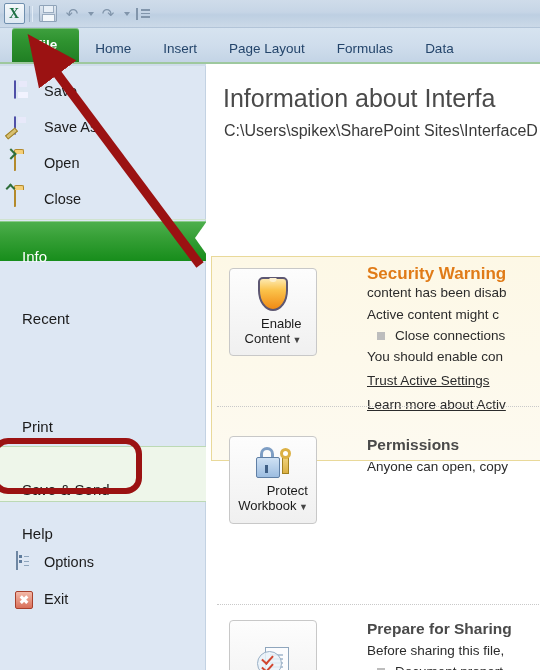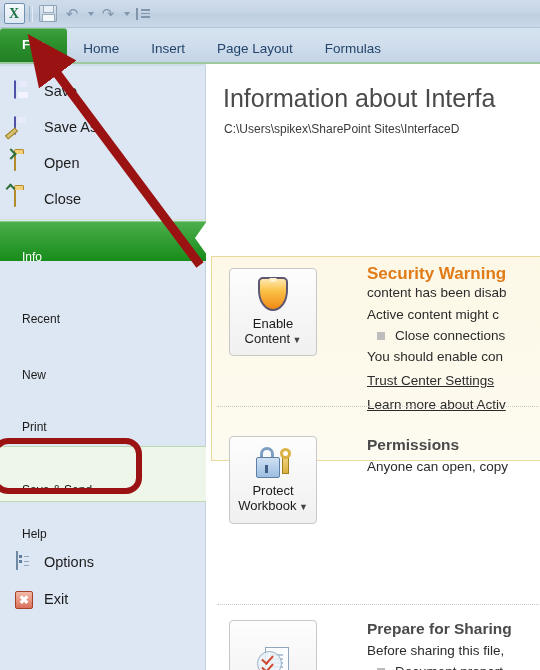--- a/index.html
+++ b/index.html
@@ -69,21 +69,21 @@
   .qat-cust .lines { display: flex; flex-direction: column; gap: 2px; }
   .qat-cust .lines i { display: block; width: 9px; height: 1.5px; background: #8195ab; }
 
   
   .ribbon {
     position: absolute; left: 0; top: 28px;
     width: 540px; height: 36px;
     background: linear-gradient(to bottom, #d6e3f0 0%, #cfddec 50%, #c2d3e5 100%);
     box-sizing: border-box;
   }
-  .tabs { position: absolute; left: 0; top: 0; display: flex; align-items: flex-end; height: 36px; }
+  .tabs { position: absolute; left: 0; top: 0; display: flex; align-items: flex-end; height: 36px; padding-left: 12px; }
   .tab {
     font-size: 13.5px; color: #24456b;
     padding: 0 16px; height: 30px; line-height: 30px;
     white-space: nowrap;
   }
   .tab.file {
     background: linear-gradient(to bottom, #3fa03f 0%, #2f9330 35%, #1f7d22 100%);
     color: #ffffff; font-weight: bold;
     height: 36px; line-height: 34px;
     border-top-left-radius: 3px; border-top-right-radius: 3px;
@@ -117,21 +117,21 @@
     display: flex; align-items: center;
     box-sizing: border-box;
   }
   .mi .mi-ico {
     width: 22px; height: 20px; margin-left: 14px; margin-right: 8px;
     flex: 0 0 auto; position: relative;
   }
   .mi .mi-label {
     font-size: 14.5px; color: #1b1b1b; white-space: nowrap;
   }
-  .mi.plain .mi-label { margin-left: 22px; font-size: 12px; margin-top: 31px; }
+  .mi.plain .mi-label { margin-left: 22px; font-size: 15px; margin-top: 31px; }
 
   
   .ico-save {
     width: 17px; height: 16px; margin-top: 2px;
     background: linear-gradient(to bottom, #8e8fd8, #6b6cc4);
     border: 1px solid #4f50a8; border-radius: 1px; position: relative;
   }
   .ico-save::before { content:""; position:absolute; left:4px; top:0; width:8px; height:6px; background:#e8e9fa; }
   .ico-save::after { content:""; position:absolute; left:3px; bottom:0; width:10px; height:6px; background:#f2f3ff; }
 
@@ -227,33 +227,33 @@
 
   
   .bs-right { position: absolute; left: 207px; top: 0; width: 344px; height: 606px; background:#fff; }
   .info-title {
     position: absolute; left: 16px; top: 20px;
     font-size: 25px; color: #4a4a4a; white-space: nowrap;
     font-family: "Liberation Sans", sans-serif; font-weight: normal;
   }
   .info-path {
     position: absolute; left: 17px; top: 58px;
-    font-size: 12px; color: #3a3a3a; white-space: nowrap;
+    font-size: 16px; color: #3a3a3a; white-space: nowrap;
   }
 
   .sec { position: absolute; left: 0; width: 333px; }
   .sec-btn {
     width: 88px; height: 88px;
     background: linear-gradient(to bottom, #fdfdfd, #f0f0f0);
     border: 1px solid #c8c8c8; border-radius: 4px;
     display: flex; flex-direction: column; align-items: center; justify-content: center;
     box-sizing: border-box;
   }
   .sec-btn .btn-cap {
-    font-size: 13px; color: #1b1b1b; text-align: center; line-height: 15px; margin-top: 5px;
+    font-size: 13px; color: #1b1b1b; text-align: right; line-height: 15px; margin-top: 5px;
   }
   .sec-btn .btn-cap .dd { color: #444; font-size: 9px; }
 
   .sec-head { font-size: 15.5px; font-weight: bold; color: #4a4a4a; white-space: nowrap; }
   .sec-head.warn { color: #e07b18; font-size: 17px; }
   .sec-body { font-size: 13.5px; color: #2b2b2b; line-height: 18px; white-space: nowrap; }
   .sec-bullet { font-size: 13.5px; color: #2b2b2b; white-space: nowrap; display: flex; align-items: center; }
   .sec-bullet .bsq { width: 8px; height: 8px; background: #bdbdbd; margin-right: 10px; flex: 0 0 auto; }
   .sec-link {
     font-size: 13.5px; color: #2b2b2b; text-decoration: underline; white-space: nowrap; display: block;
@@ -373,20 +373,21 @@
     </div>
   </div>
 
   <div class="ribbon">
     <div class="tabs">
       <div class="tab file">File</div>
       <div class="tab">Home</div>
       <div class="tab">Insert</div>
       <div class="tab">Page Layout</div>
       <div class="tab">Formulas</div>
+      <div class="tab">Data</div>
     </div>
   </div>
   <div class="ribbon-underline"></div>
 
   <div class="backstage">
 
     <div class="bs-left">
       <div class="bs-left-topline"></div>
 
       <div class="mi" style="top:10px">
@@ -411,23 +412,20 @@
 
       <div class="mi-info-topedge" style="top:155px"></div>
       <div class="mi mi-info plain" style="top:157px;height:40px">
         <span class="mi-label">Info</span>
       </div>
 
       <div class="mi plain" style="top:222px">
         <span class="mi-label">Recent</span>
       </div>
 
-      <div class="mi plain" style="top:278px">
-        <span class="mi-label">New</span>
-      </div>
 
       <div class="mi plain" style="top:330px">
         <span class="mi-label">Print</span>
       </div>
 
       <div class="mi plain mi-hover" style="top:382px;height:56px">
         <span class="mi-label">Save &amp; Send</span>
       </div>
 
       <div class="mi plain" style="top:437px">
@@ -465,21 +463,21 @@
 
         <div style="position:absolute; left:160px; top:-4px;">
           <div class="sec-head warn">Security Warning</div>
           <div class="sec-body">content has been disab</div>
           <div class="sec-body" style="margin-top:4px">Active content might c</div>
           <div class="sec-bullet" style="margin-top:4px; margin-left:10px">
             <span class="bsq"></span>
             <span>Close connections</span>
           </div>
           <div class="sec-body" style="margin-top:5px">You should enable con</div>
-          <a class="sec-link" style="margin-top:7px" href="#">Trust Center Settings</a>
+          <a class="sec-link" style="margin-top:7px" href="#">Trust Active Settings</a>
           <a class="sec-link" style="margin-top:9px" href="#">Learn more about Activ</a>
         </div>
       </div>
 
       <div class="divider" style="top:342px"></div>
 
       <div class="sec" style="top:372px">
         <div class="sec-btn" style="position:absolute; left:22px; top:0;">
           <span class="ico-lock">
             <span class="shackle"></span>

